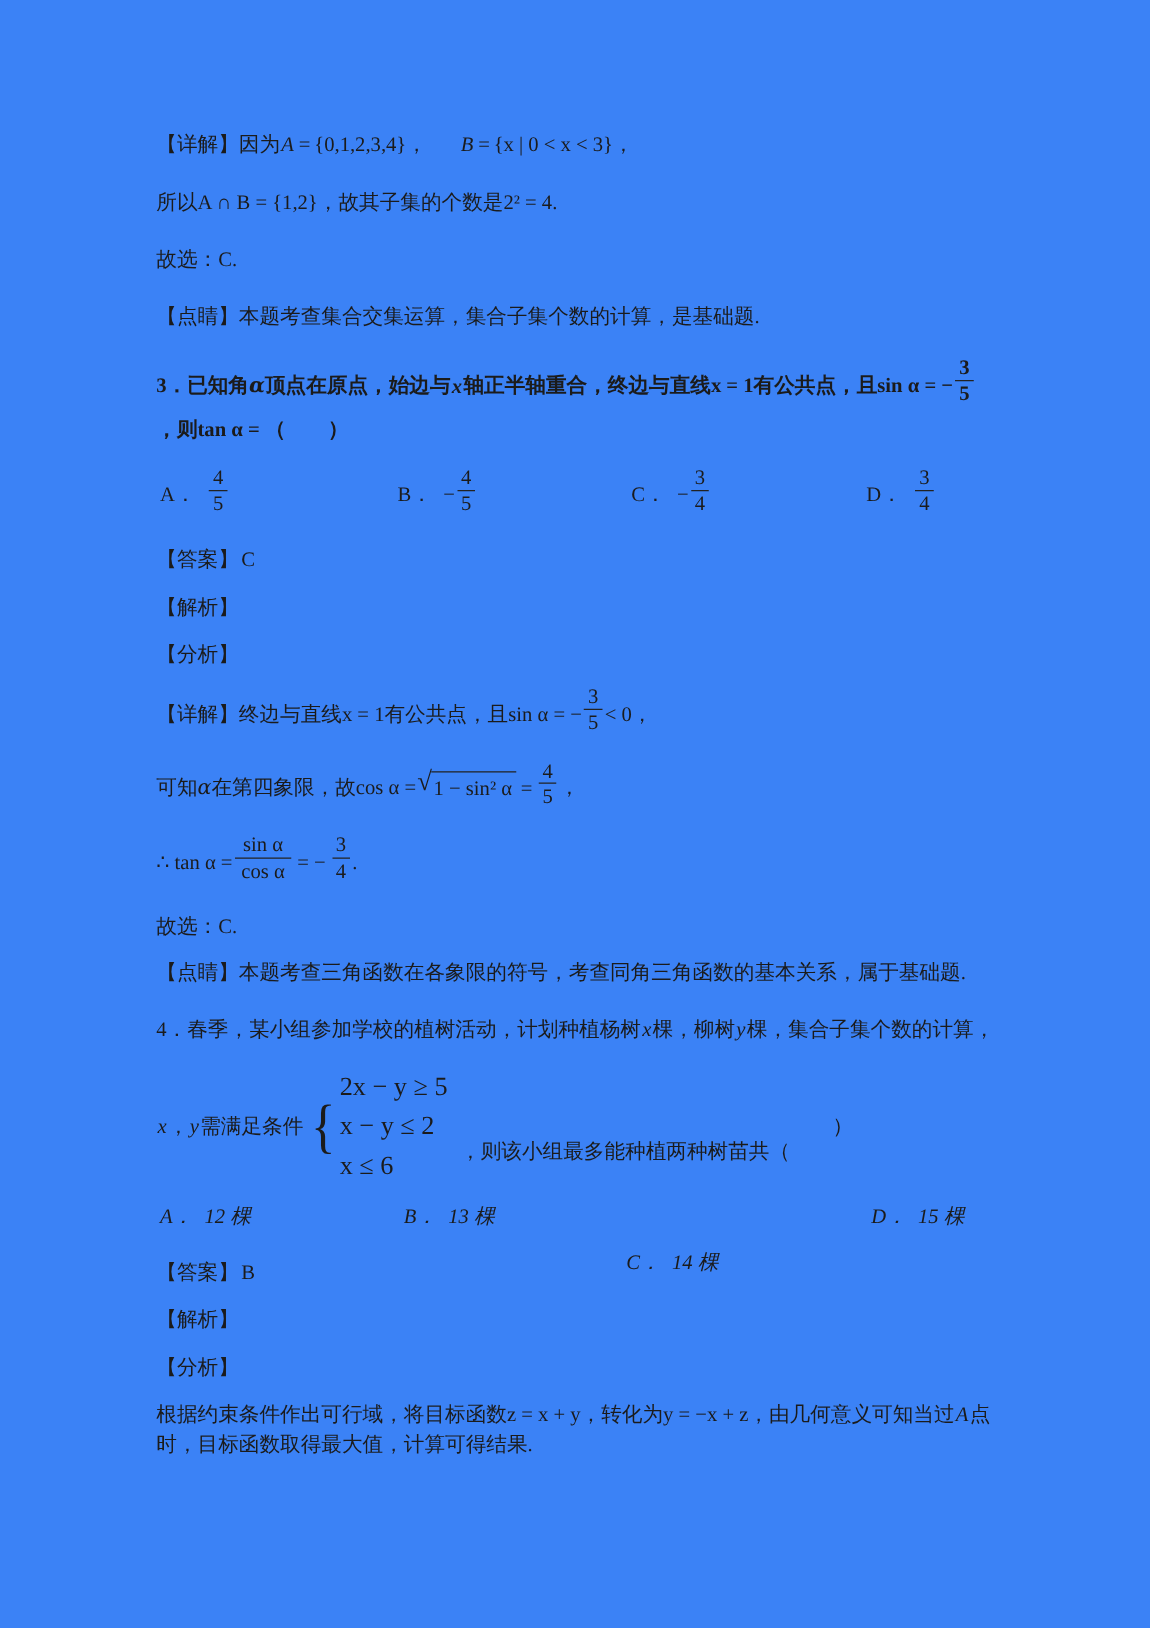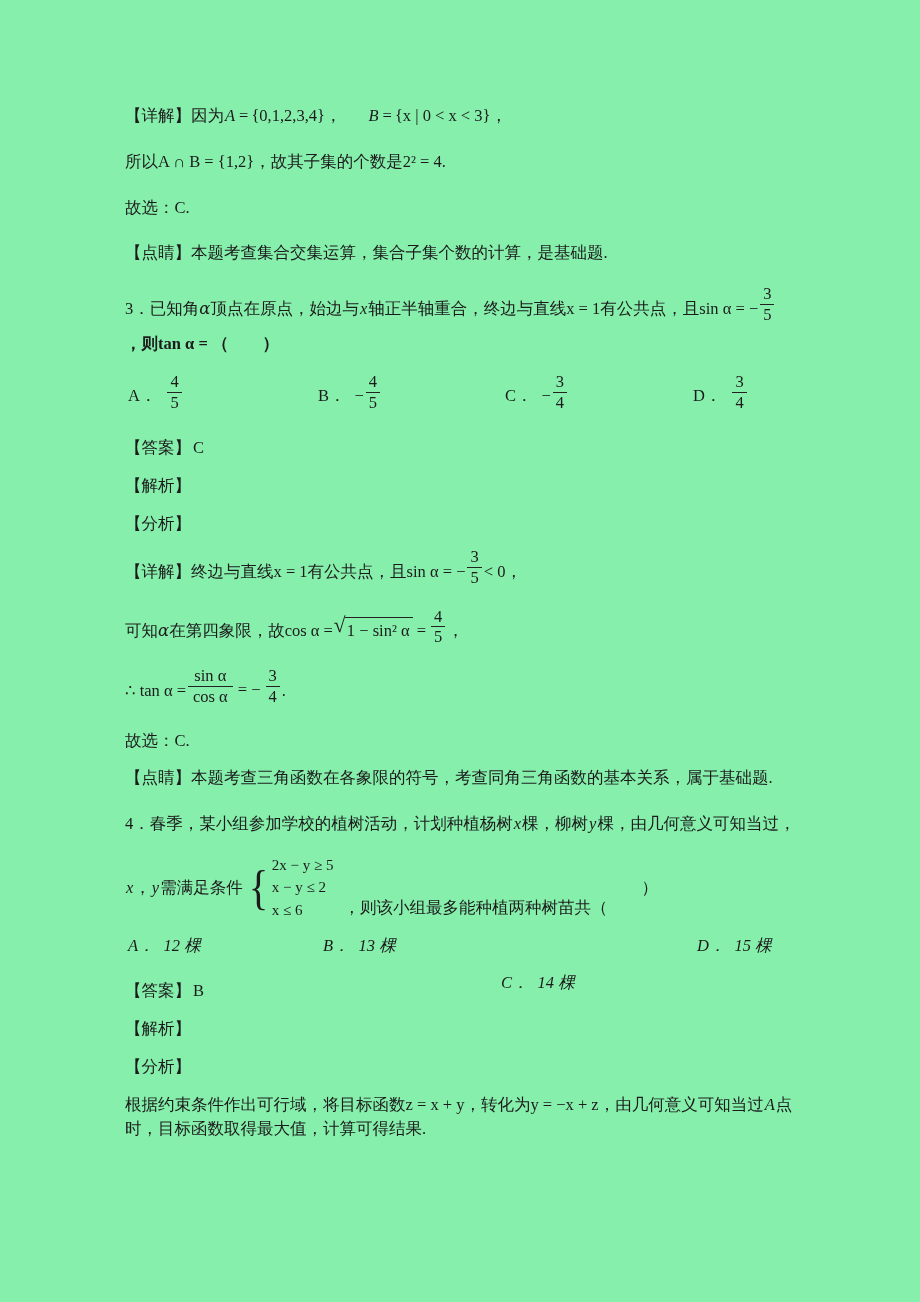--- a/index.html
+++ b/index.html
@@ -13,21 +13,21 @@
     position: relative;
     font-family: "Liberation Serif", "DejaVu Serif", serif;
     color: #1b1b1b;
     overflow: hidden;
   }
   .page {
     position: absolute;
     left: 0; top: 0;
     width: 920px;
     height: 1302px;
-    background: #86efac;
+    background: #3b82f6;
   }
   .content {
     position: absolute;
     left: 125px;
     top: 104px;
     width: 668px;
   }
 
   
   .line {
@@ -107,21 +107,21 @@
   .opt .lbl { margin-right: 9px; }
   .opt.o-a { left: 3px; }
   .opt.o-b { left: 193px; }
   .opt.o-c { left: 380px; }
   .opt.o-d { left: 568px; }
   .opts.plain .opt.o-b { left: 198px; }
   .opts.plain .opt.o-c { left: 376px; margin-top: 37px; }
   .opts.plain .opt.o-d { left: 572px; }
 
   
-  .q3stem { margin-bottom: 6px; }
+  .q3stem { margin-bottom: 6px; font-weight: bold; }
   .q3line2 { margin-bottom: 18px; font-weight: bold; }
 
   
   .sysrow {
     display: flex;
     align-items: center;
     margin: 0 0 14px 0;
     font-size: 16.5px;
     white-space: nowrap;
   }
@@ -131,21 +131,21 @@
     line-height: 0.72;
     font-family: "Liberation Serif", "DejaVu Serif", serif;
     margin: 0 1px 0 4px;
     transform: scaleX(0.85);
     position: relative;
     top: 1px;
   }
   .syslist {
     display: inline-block;
     line-height: 1.50;
-    font-size: 15px;
+    font-size: 21px;
     padding-left: 1px;
   }
   .syslist div { white-space: nowrap; }
   .sysafter { margin-left: 10px; margin-top: 40px; }
   .gap { display: inline-block; width: 34px; }
   .gap-sm { display: inline-block; width: 26px; }
   .ans-letter { font-family: "Liberation Serif", serif; padding-left: 2px; }
 
   .tight { margin-bottom: 13px; }
   .m-lg { margin-bottom: 21px; }
@@ -211,21 +211,21 @@
     <div class="line m-lg">
       <span>∴</span>
       <span>tan α =</span><span class="frac wide"><span class="num">sin α</span><span class="den">cos α</span></span><span class="op">= −</span><span class="frac"><span class="num">3</span><span class="den">4</span></span><span>.</span>
     </div>
 
     <div class="line tight">故选：C.</div>
 
     <div class="line m-lg">【点睛】本题考查三角函数在各象限的符号，考查同角三角函数的基本关系，属于基础题.</div>
 
     <div class="line tall">
-      <span>4．</span><span>春季，某小组参加学校的植树活动，计划种植杨树</span><i class="v">x</i><span>棵，柳树</span><i class="v">y</i><span>棵，由几何意义可知当过，</span>
+      <span>4．</span><span>春季，某小组参加学校的植树活动，计划种植杨树</span><i class="v">x</i><span>棵，柳树</span><i class="v">y</i><span>棵，集合子集个数的计算，</span>
     </div>
 
     <div class="sysrow">
       <i class="v">x</i>
         <span>，</span>
         <i class="v">y</i>
         <span>需满足条件</span>
         <span class="brace">{</span>
       <span class="syslist">
         <div>2x − y ≥ 5</div>

